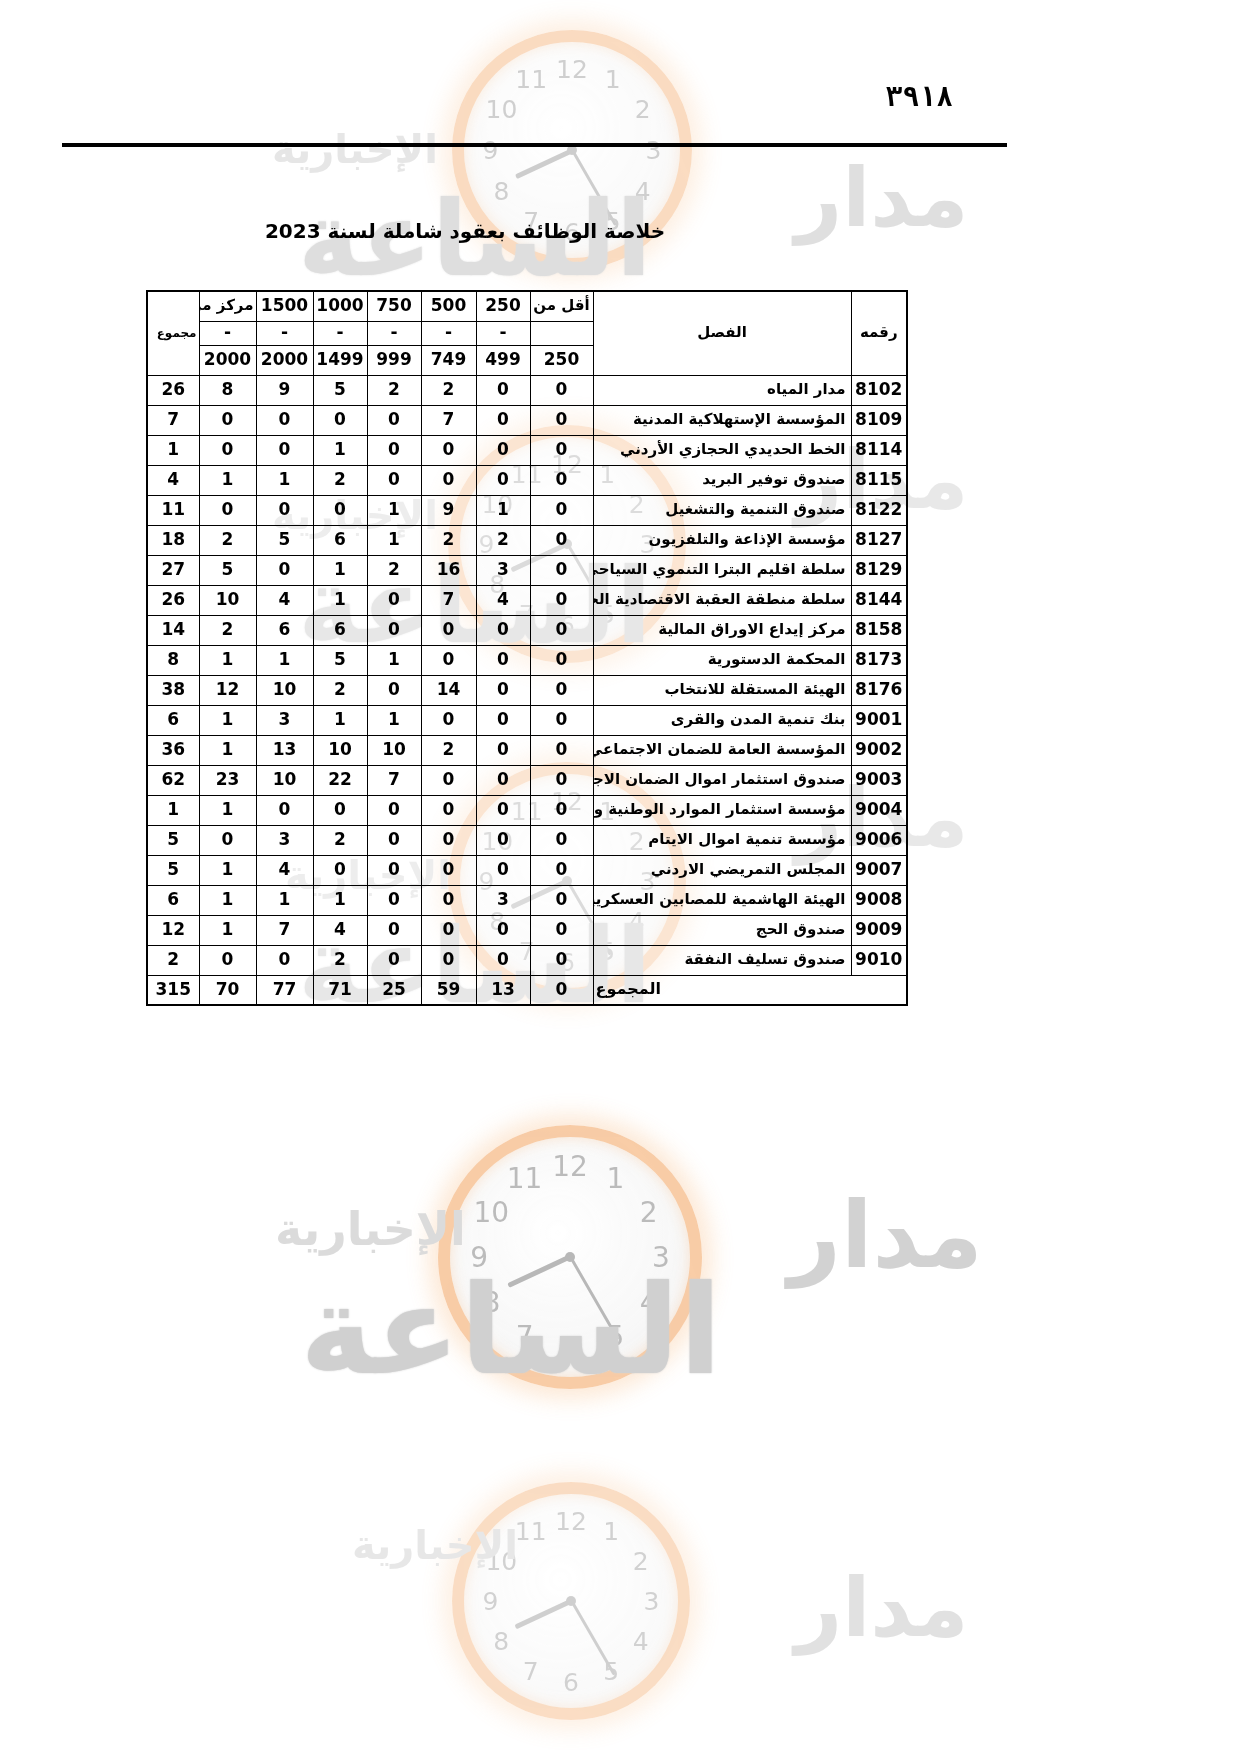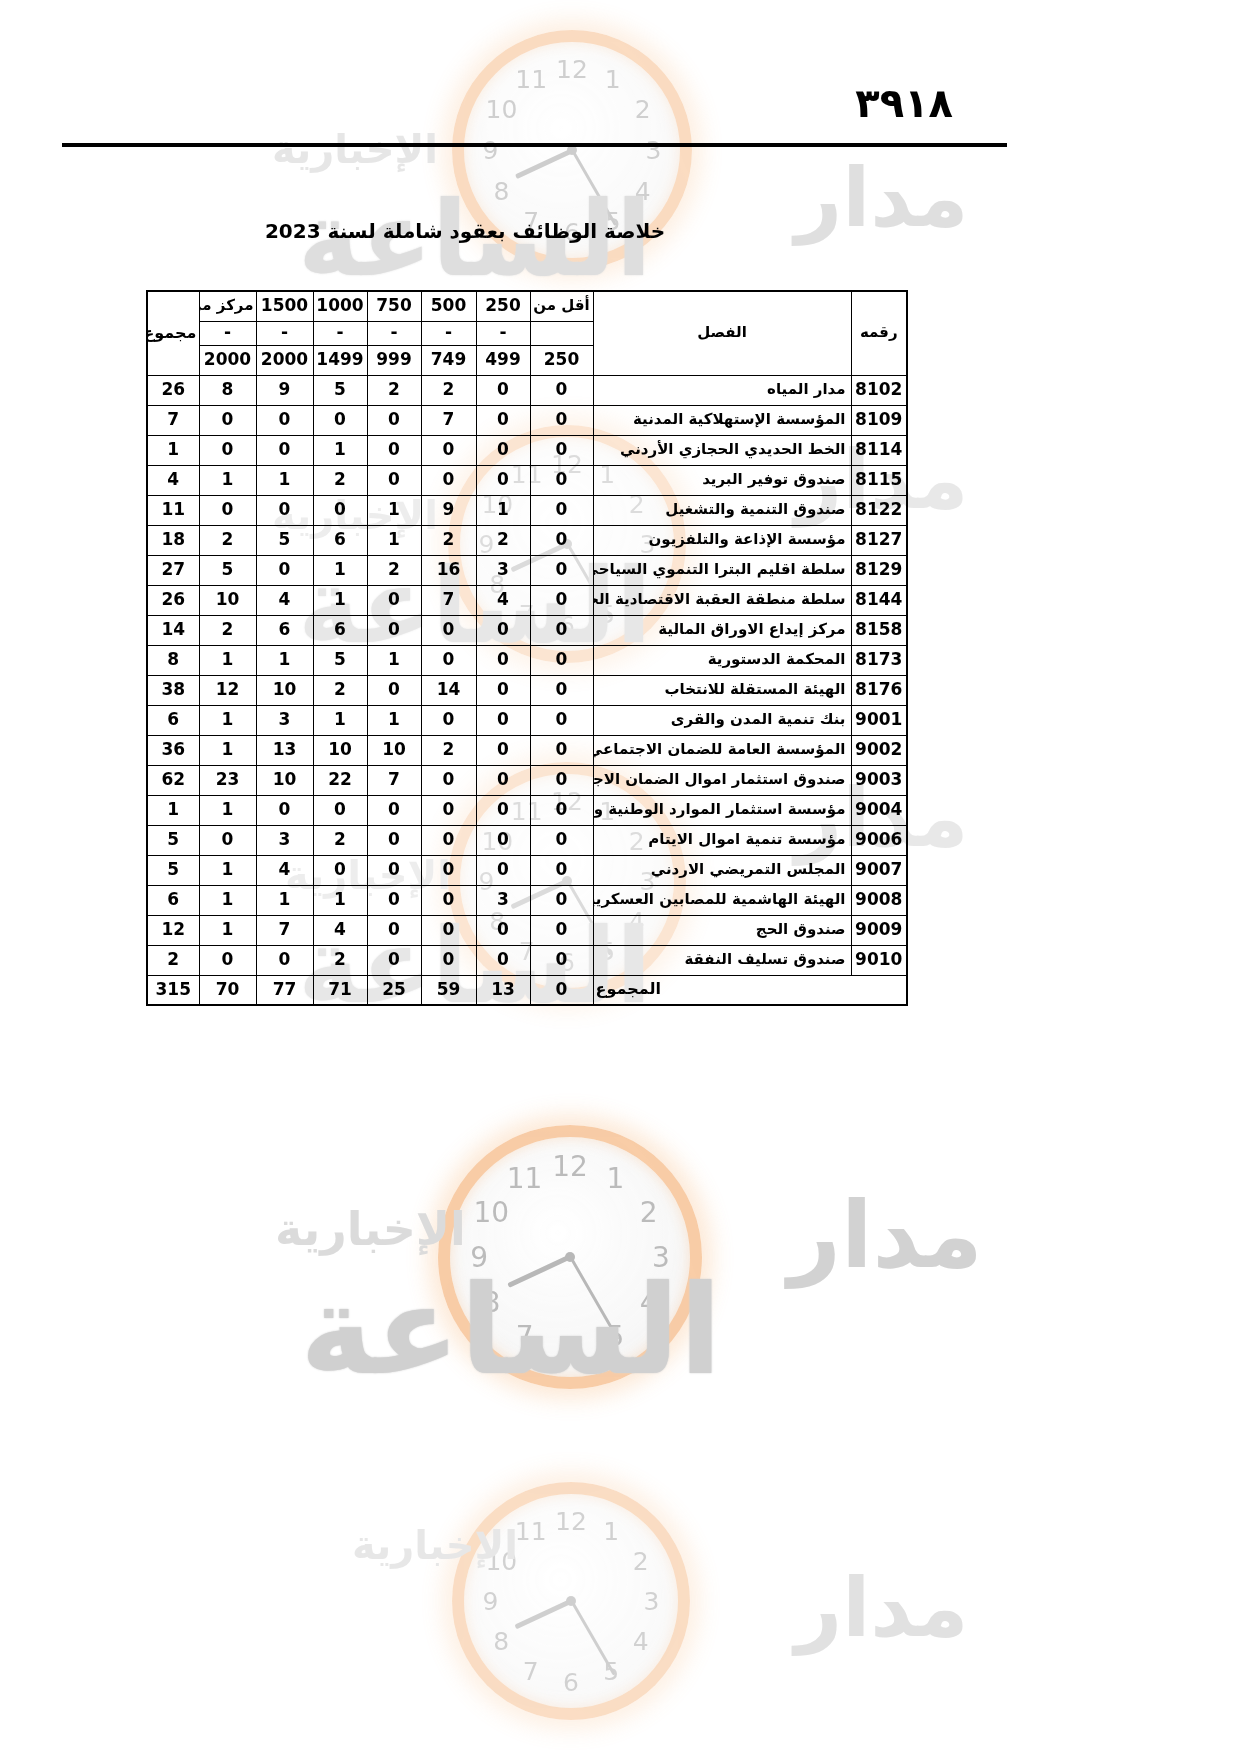--- a/index.html
+++ b/index.html
@@ -32,21 +32,21 @@
   .hand-m { width:3px; height:36%; top:14%; margin-left:-1.5px; transform:rotate(150deg); }
   .wm-text { position:absolute; color:#bcbcbc; font-weight:bold; white-space:nowrap; }
   .wm-madar { font-size:82px; color:#b5b5b5; }
   .wm-akhbaria { font-size:40px; color:#c4c4c4; }
   .wm-saa { font-size:104px; color:#b2b2b2; letter-spacing:2px; text-shadow:0 0 2px #b2b2b2; }
 
   
   .content { position:absolute; inset:0; z-index:1; }
   .page-number {
     position:absolute; top:80px; right:288px;
-    font-size:40px; font-weight:bold; letter-spacing:3px;
+    font-size:28px; font-weight:bold; letter-spacing:3px;font-family:Liberation Mono, monospace;
   }
   .rule { position:absolute; top:143px; left:62px; width:945px; height:4px; background:#000; }
   .masthead-oval {
     position:absolute; left:430px; top:95px; width:220px; height:86px;
     border:3px solid #000; border-radius:50%;
   }
   .masthead-oval .masthead-text {
     position:absolute; width:100%; top:22px; text-align:center;
     font-weight:bold; font-size:20px;
   }
@@ -62,21 +62,21 @@
     background:transparent;
   }
   .jobs-table th, .jobs-table td {
     border:1.8px solid #000; background:transparent;
     font-weight:bold; text-align:center; vertical-align:middle;
     height:30px; padding:0 2px; font-size:17px; line-height:1.05;
     overflow:hidden; white-space:nowrap;
   }
   .jobs-table tr.h2 th { height:24px; }
   .jobs-table th.lbl-ar { font-size:15px; }
-  .jobs-table th.total-h { font-size:16px;padding-left:20px; }
+  .jobs-table th.total-h { font-size:12px;padding-left:20px; }
   .jobs-table td.name-cell { text-align:right; padding-right:5px; font-size:15px; }
   .jobs-table td.grand-label { text-align:left; font-size:16px; }
 </style>
 </head>
 <body>
 
 <div class="page">
 
   <div class="wm-layer">
 

